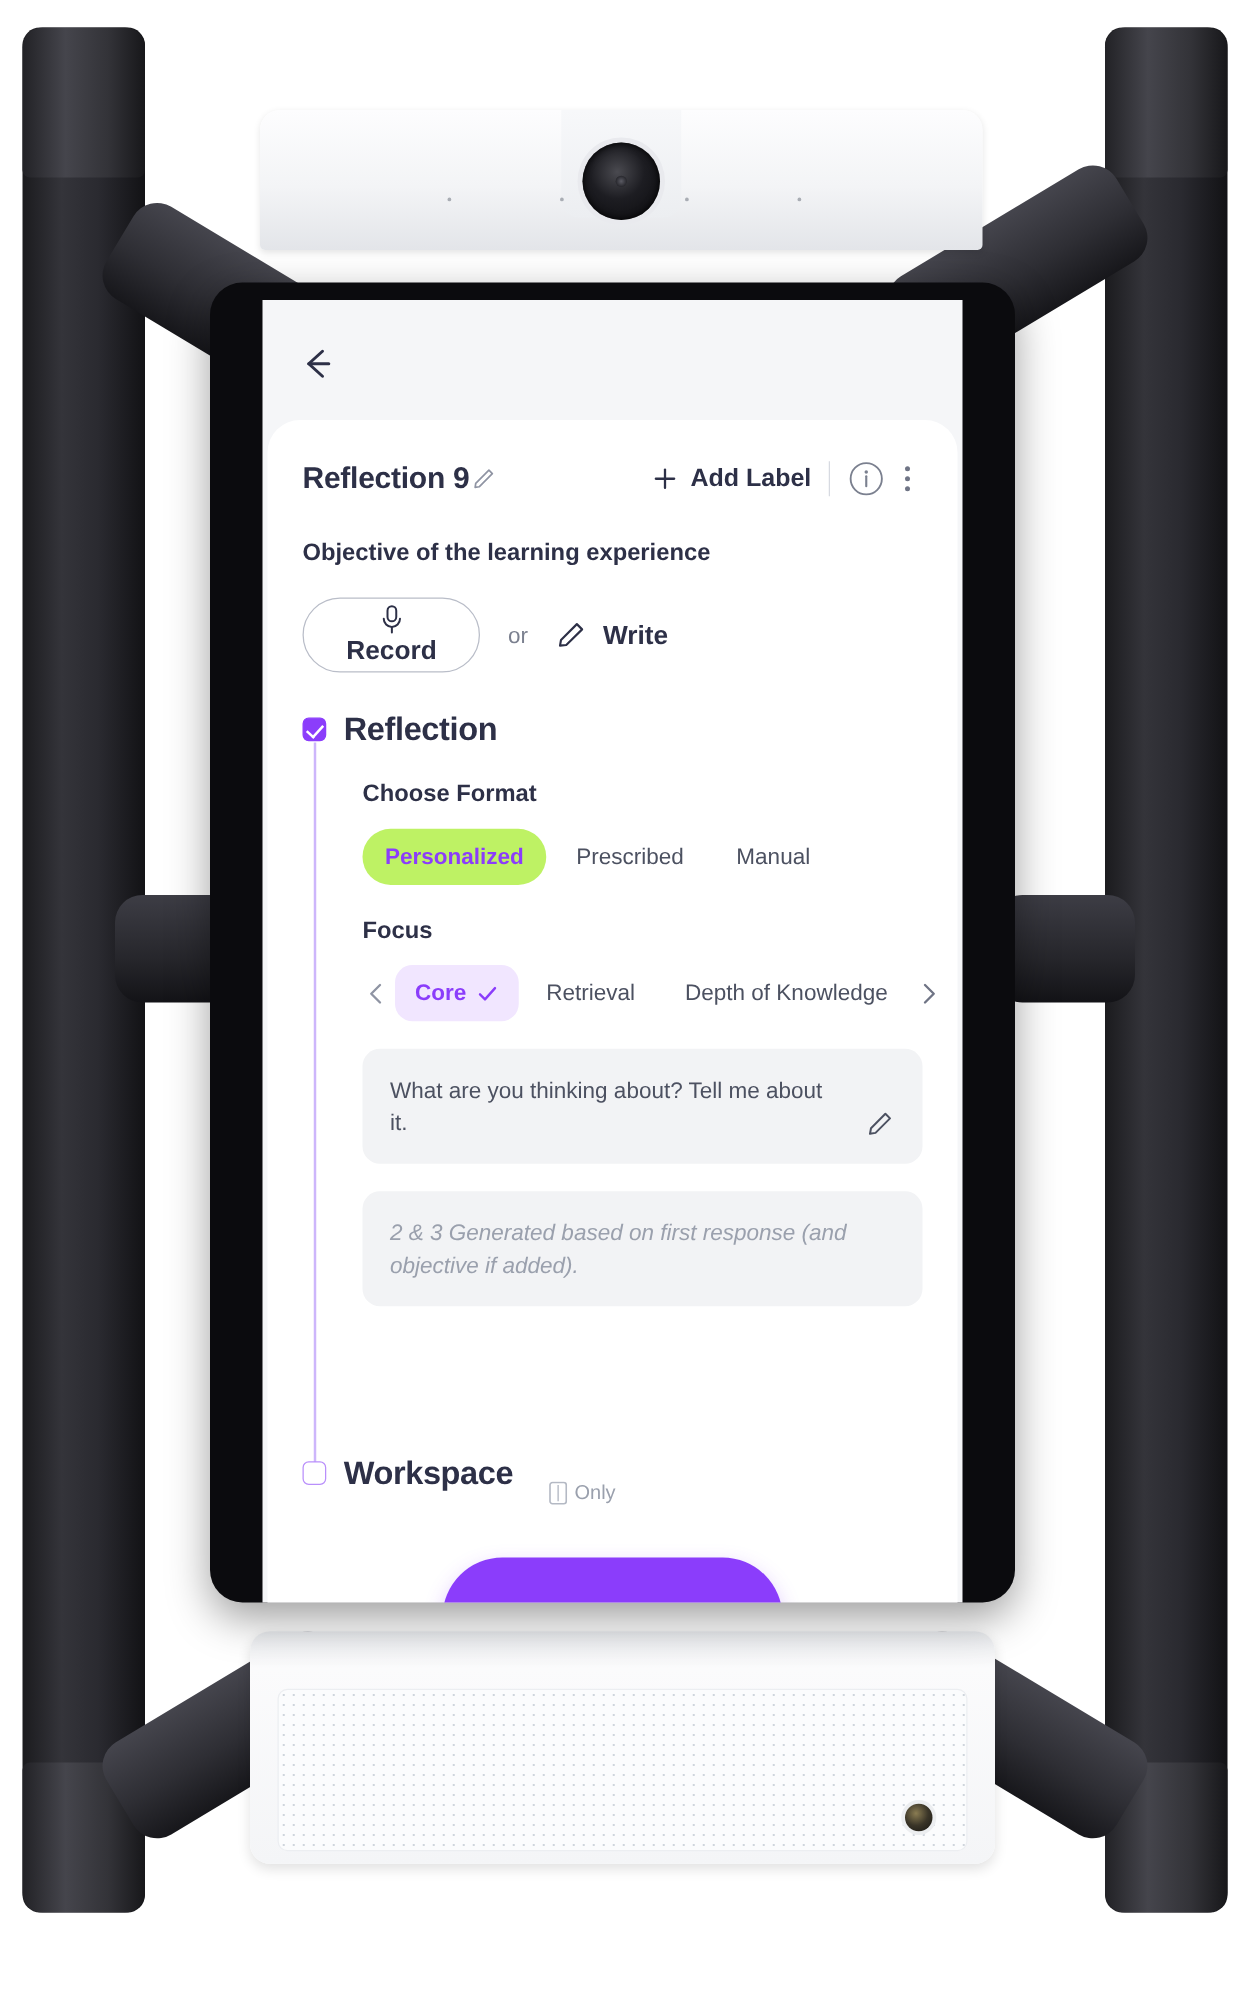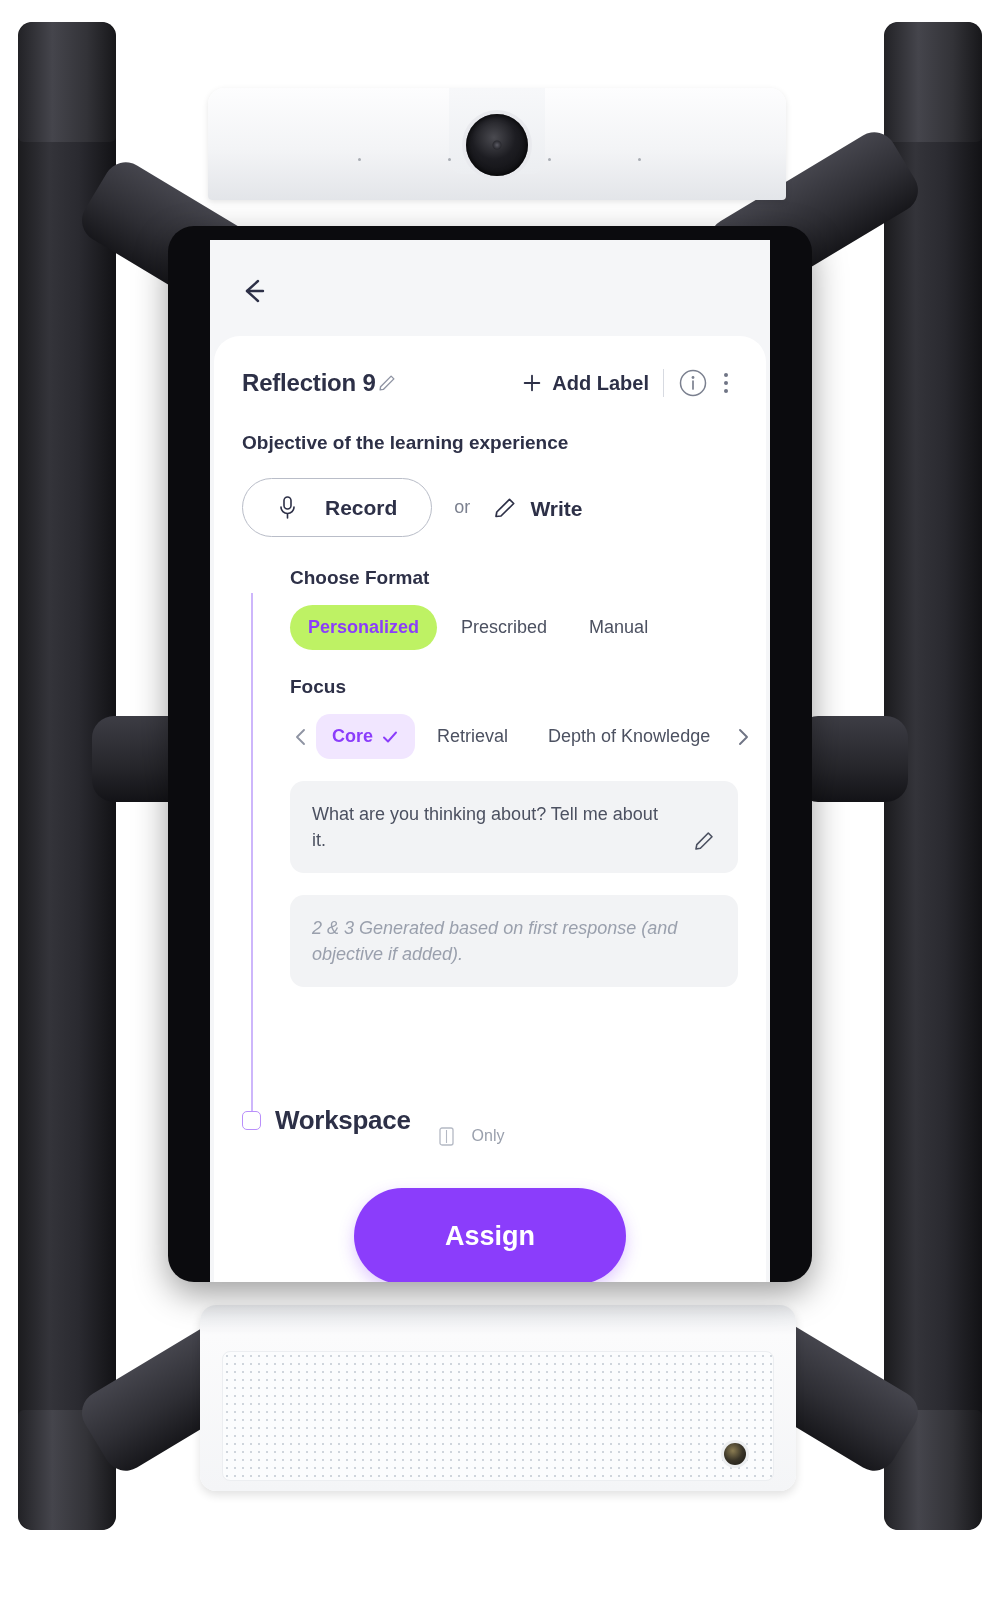--- a/index.html
+++ b/index.html
@@ -139,23 +139,23 @@
   .kebab { width: 24px; height: 30px; display:flex; flex-direction:column; align-items:center; justify-content:center; gap:4px; cursor:pointer; margin-left:6px;}
   .kebab i { width: 4px; height: 4px; border-radius: 50%; background: #6f7485; display:block; }
 
   .section-label {
     font-size: 19px; font-weight: 700; color: #2d3047;
     margin-top: 34px;
   }
 
   .io-row { display: flex; align-items: center; gap: 22px; margin-top: 24px; }
   .record-btn {
-    display: flex; align-items: center; gap: 27px;
+    display: flex; align-items: center; gap: 1px;
     border: 1.6px solid #b9bdc8; border-radius: 999px;
-    padding: 16px 34px; cursor: pointer; background: #fff;
+    padding: 4px 34px; cursor: pointer; background: #fff; flex-direction: column;
   }
   .record-btn span { font-size: 21px; font-weight: 700; color: #2d3047; }
   .mic { width: 21px; height: 25px; }
   .or { font-size: 18px; color: #7b808f; }
   .write-btn { display: flex; align-items: flex-end; gap: 12px; cursor: pointer; }
   .write-btn span { font-size: 21px; font-weight: 700; color: #2d3047; }
   .pencil-lg { width: 26px; height: 26px; }
 
   
   .tl { position: relative; margin-top: 30px; }
@@ -169,21 +169,21 @@
     border: 1.6px solid #b98ffb; background: #fff; cursor: pointer;
     position: relative; z-index: 2;
   }
   .cbox.checked { background: #8b3dfb; border-color: #8b3dfb; }
   .cbox.checked::after {
     content: ''; position: absolute; left: 5px; top: 2px;
     width: 6px; height: 11px; border: solid #fff; border-width: 0 2.2px 2.2px 0;
     transform: rotate(42deg);
   }
   .tl-title { font-size: 26px; font-weight: 700; color: #2d3047; letter-spacing: -.3px; }
-  .only-badge { display: flex; align-items: flex-start; gap: 18px; margin-left: 14px; margin-top: 32px; }
+  .only-badge { display: flex; align-items: center; gap: 6px; margin-left: 14px; margin-top: 32px; }
   .tablet-ic { width: 15px; height: 19px; }
   .only-txt { font-size: 16px; color: #9aa0ad; }
 
   .tl-body { padding-left: 48px; }
 
   .sub-label { font-size: 19px; font-weight: 700; color: #2d3047; margin-top: 26px; }
 
   .chips { display: flex; align-items: center; gap: 6px; margin-top: 16px; }
   .chip {
     font-size: 18px; color: #4c5161; padding: 12px 18px;
@@ -314,20 +314,24 @@
             <svg class="pencil-lg" viewBox="0 0 26 26">
               <path d="M4 21.5 L4.8 17 L17.5 4.3 L21.7 8.5 L9 21 Z" fill="none" stroke="#2d3047" stroke-width="1.7" stroke-linejoin="round"></path>
             </svg>
             <span>Write</span>
           </div>
         </div>
 
         <div class="tl">
           <div class="tl-line"></div>
 
+          <div class="tl-row">
+            <div class="cbox checked"></div>
+            <div class="tl-title">Reflection</div>
+          </div>
 
           <div class="tl-body">
 
             <div class="sub-label">Choose Format</div>
 
             <div class="chips">
               <div class="chip active">Personalized</div>
               <div class="chip">Prescribed</div>
               <div class="chip">Manual</div>
             </div>

